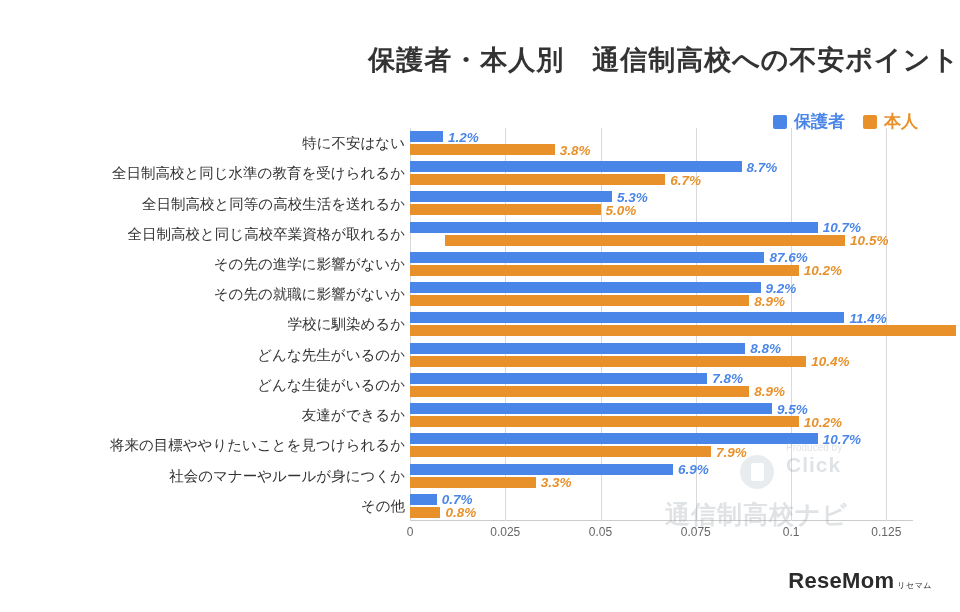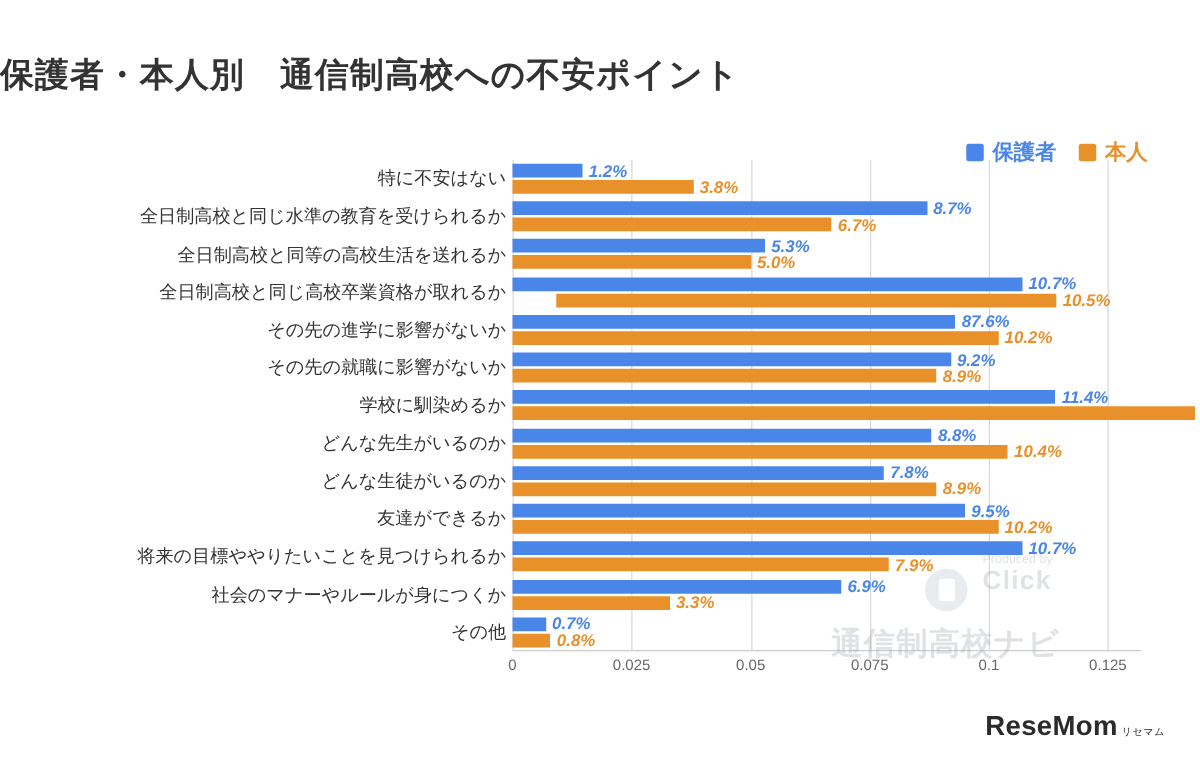--- a/index.html
+++ b/index.html
@@ -16,21 +16,21 @@
   }
   .chart-root {
     position: absolute;
     inset: 0;
   }
   .chart-title {
     position: absolute;
     top: 42px;
     left: 0;
     width: 960px;
-    text-align: left;
+    text-align: right;
     font-size: 27px;
     font-weight: bold;
     color: #333333;
     letter-spacing: 1px;
   }
   .legend {
     position: absolute;
     top: 110px;
     right: 42px;
     display: flex;
@@ -226,21 +226,21 @@
       <div class="gridline" style="left: 190.53px;"></div>
       <div class="xtick" style="left: 190.53px;">0.05</div>
       <div class="gridline" style="left: 285.795px;"></div>
       <div class="xtick" style="left: 285.795px;">0.075</div>
       <div class="gridline" style="left: 381.061px;"></div>
       <div class="xtick" style="left: 381.061px;">0.1</div>
       <div class="gridline" style="left: 476.326px;"></div>
       <div class="xtick" style="left: 476.326px;">0.125</div>
       <div class="row" style="top: 0px; height: 30.2308px;">
         <div class="cat-label">特に不安はない</div>
-        <div class="bar parent" style="width: 56px;">
+        <div class="bar parent" style="width: 33px;">
           <span class="bar-label">1.2%</span>
         </div>
         <div class="bar self" style="width: 144.803px;">
           <span class="bar-label">3.8%</span>
         </div>
       </div>
       <div class="row" style="top: 30.2308px; height: 30.2308px;">
         <div class="cat-label">全日制高校と同じ水準の教育を受けられるか</div>
         <div class="bar parent" style="width: 331.523px;">
           <span class="bar-label">8.7%</span>

